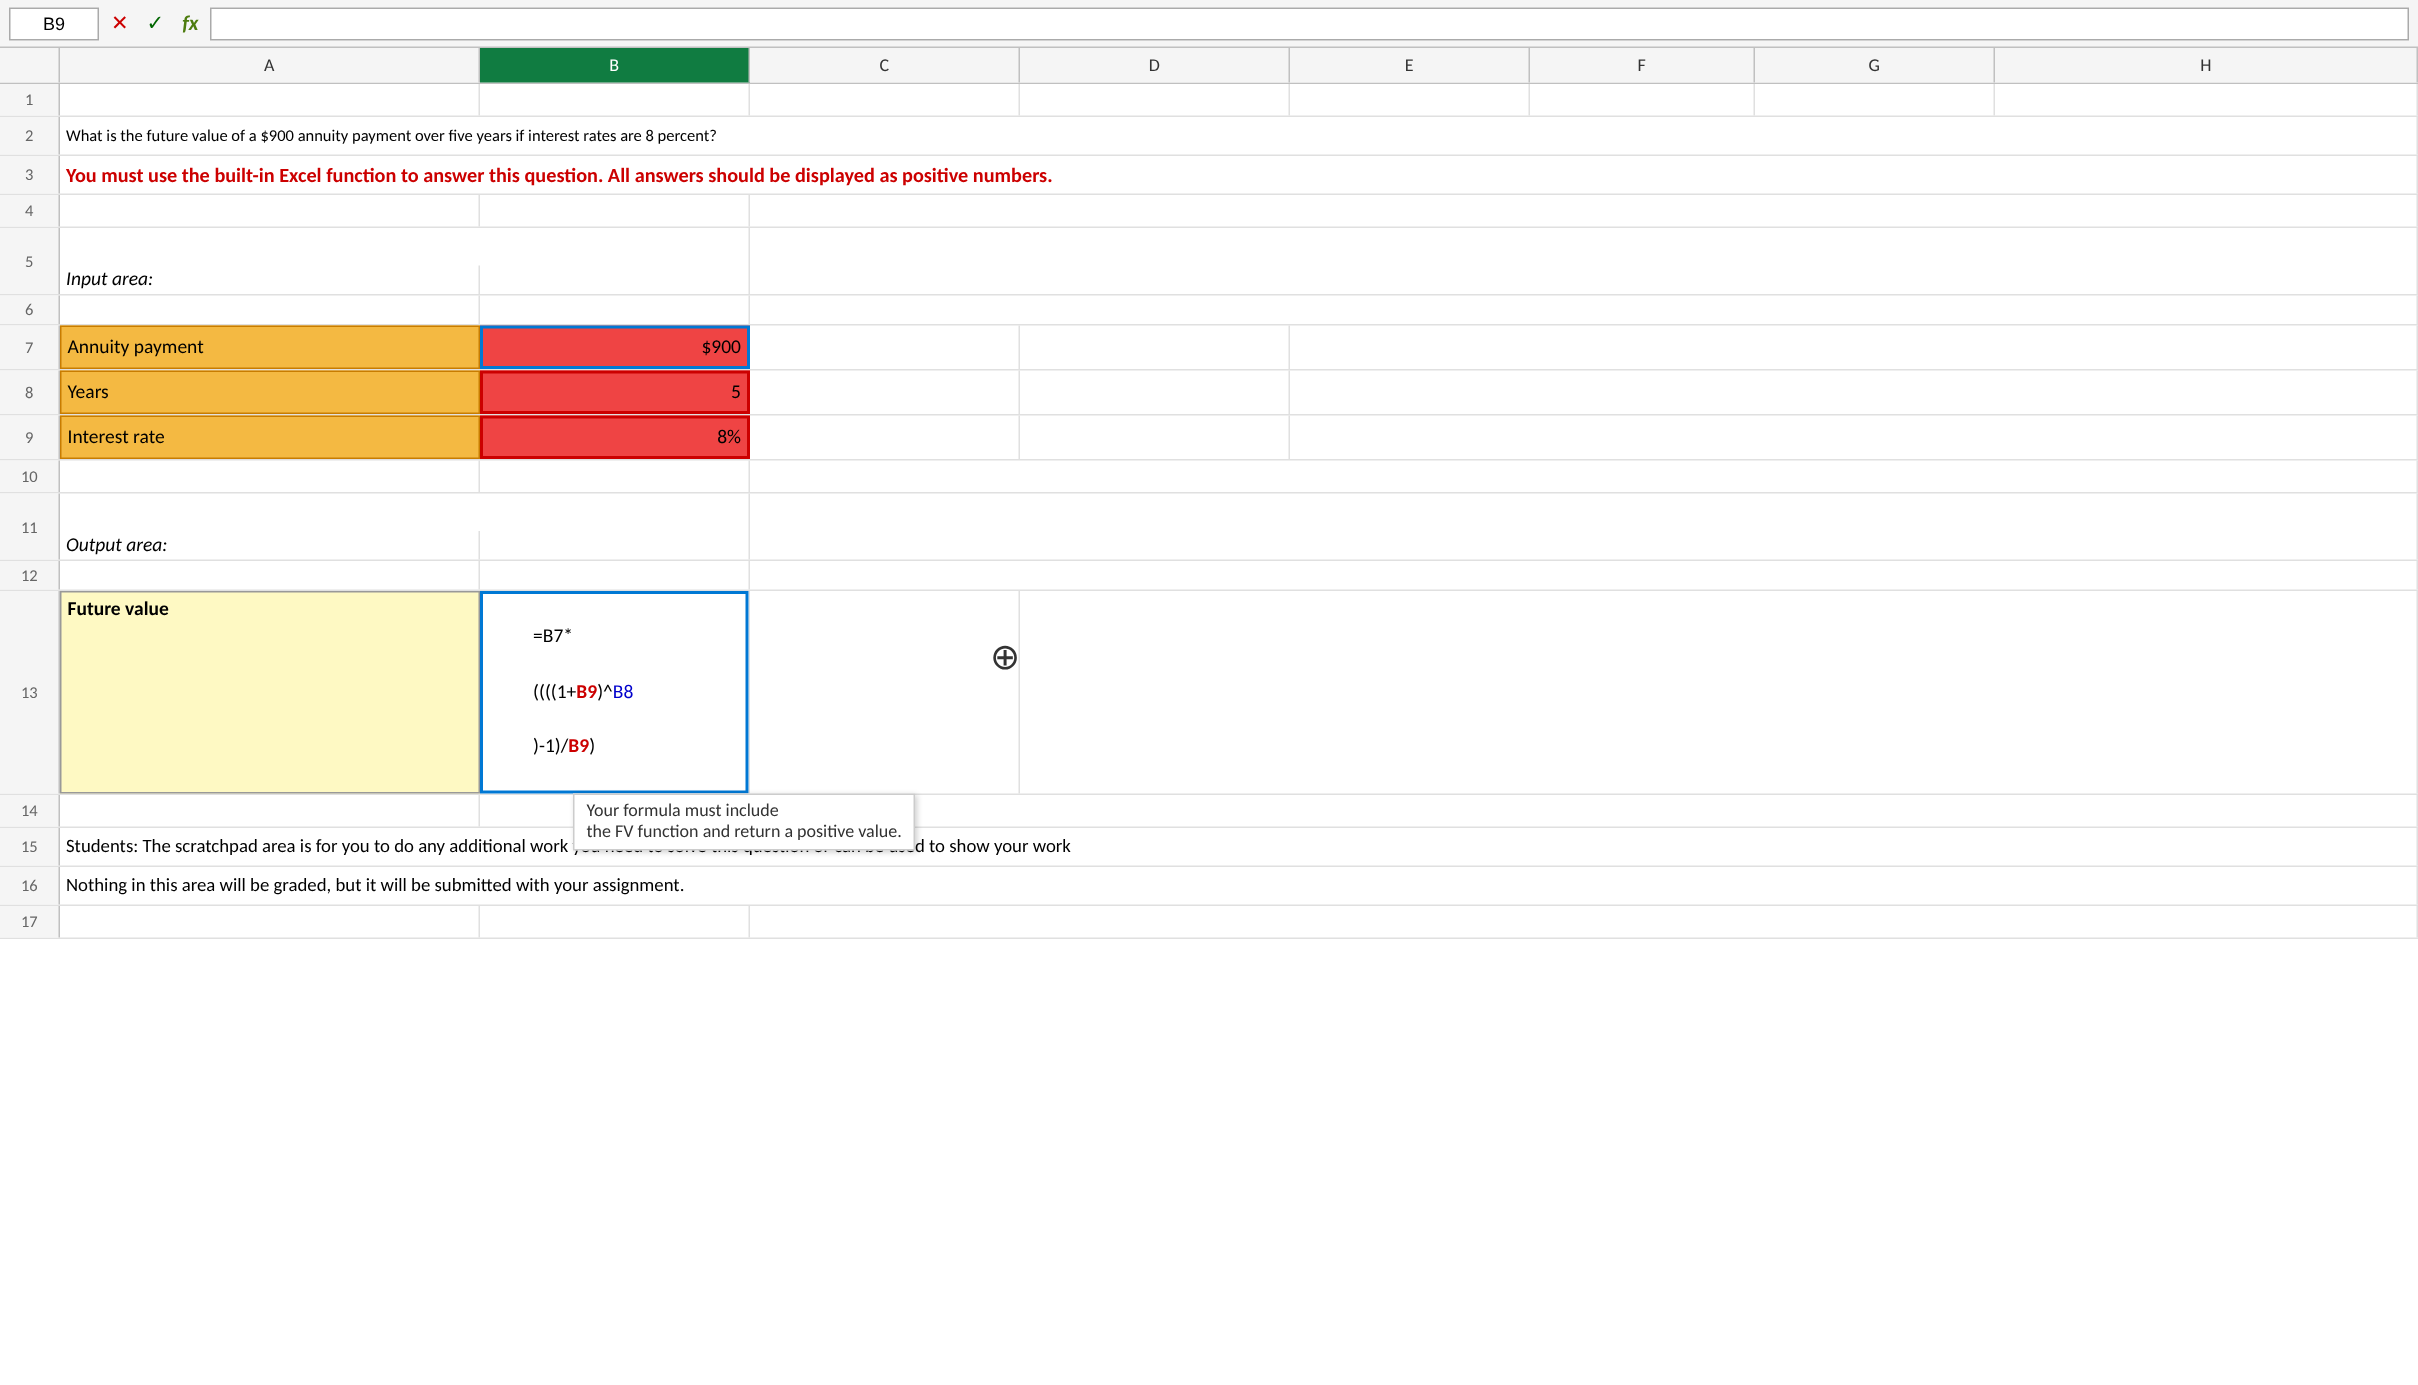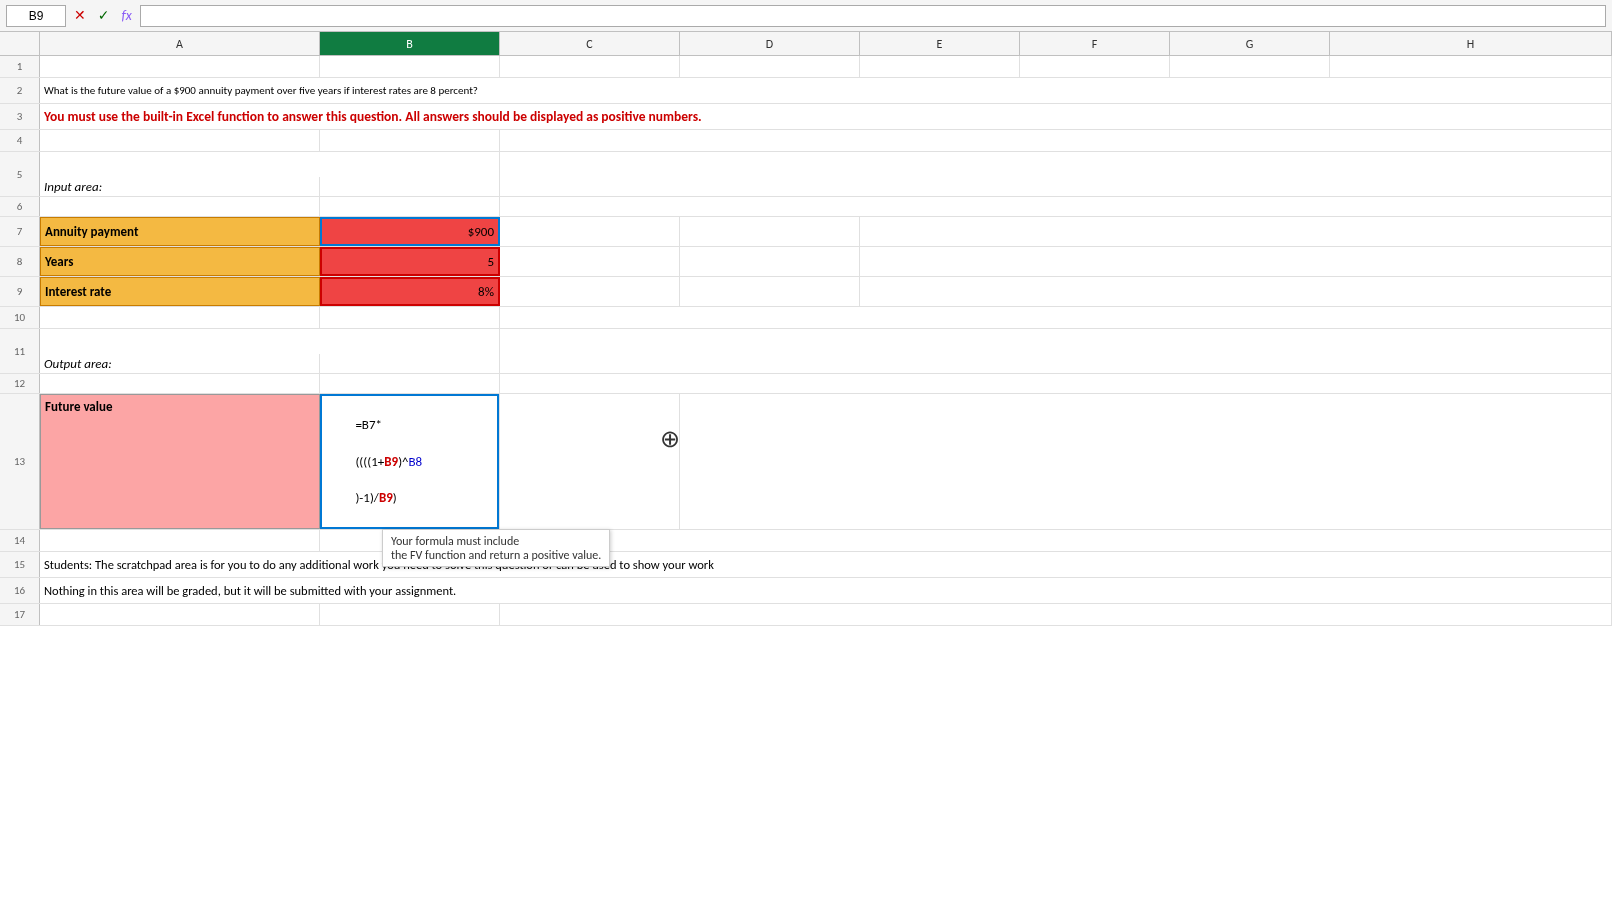--- a/index.html
+++ b/index.html
@@ -37,21 +37,21 @@
       padding: 2px 4px;
     }
     .formula-icon {
       font-size: 14px;
       color: #555;
       padding: 0 4px;
       cursor: pointer;
     }
     .formula-icon.cancel { color: #cc0000; }
     .formula-icon.confirm { color: #006600; }
-    .formula-icon.fx { color: #8b5cf6; font-style: italic; font-weight: normal; }
+    .formula-icon.fx { color: #4d7c0f; font-style: italic; font-weight: bold; }
     .formula-input-bar {
       flex: 1;
       height: 22px;
       border: 1px solid #aaa;
       background: #fff;
       font-size: 13px;
       padding: 2px 6px;
       font-family: Calibri, Arial, sans-serif;
     }
 
@@ -135,36 +135,36 @@
     .input-area-label {
       font-style: italic;
       font-size: 13px;
       margin-top: 25px;
     }
 
     
     .cell-orange-label {
       background: #f4b942;
       color: #000;
-      font-weight: bold;
+      font-weight: normal;
       border: 1px solid #c87c00;
     }
     .cell-input-value {
       background: #ef4444;
       color: #000;
       border: 2px solid #cc0000;
       justify-content: flex-end;
     }
     .cell-input-value.selected-blue {
       border: 2px solid #0078d4;
     }
 
     
     .cell-yellow-label {
-      background: #fca5a5;
+      background: #fef9c3;
       color: #000;
       font-weight: bold;
       border: 1px solid #999;
     }
 
     
     .cell-formula-area {
       position: relative;
       background: #fff;
       border: 2px solid #0078d4;

